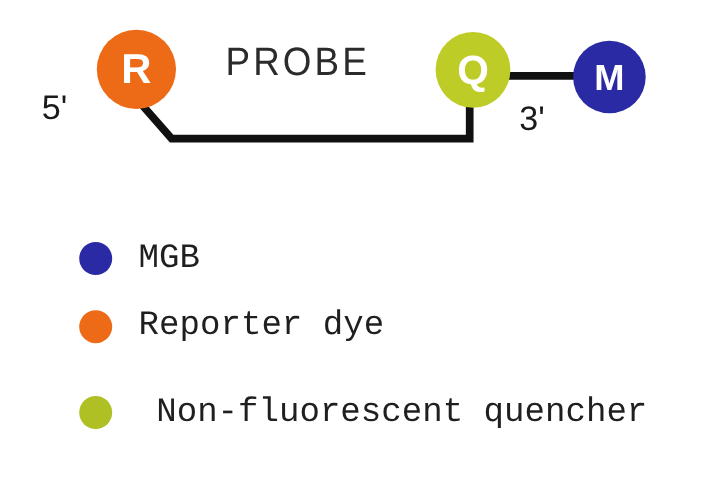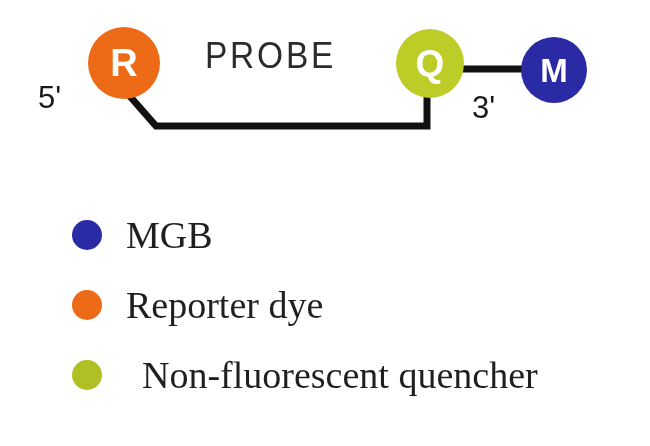--- a/index.html
+++ b/index.html
@@ -107,34 +107,34 @@
     height: 250px;
   }
   .legend-row {
     position: absolute;
     left: 72px;
     display: flex;
     align-items: center;
     height: 46px;
   }
   #legend-row-0 { top: 16px; }
-  #legend-row-1 { top: 86px; }
+  #legend-row-1 { top: 70px; align-items: flex-end; }
   #legend-row-2 { top: 156px; }
 
   .legend-swatch {
     width: 30px;
     height: 30px;
     border-radius: 50%;
     flex: 0 0 auto;
   }
   .legend-label {
     margin-left: 24px;
     color: #1f1f1f;
-    font-family: Liberation Serif, serif;
-    font-size: 38px;
+    font-family: Liberation Mono, monospace;
+    font-size: 31px;
     line-height: 1;
     white-space: nowrap;
   }
   #legend-row-2 .legend-label { margin-left: 40px; }
 </style>
 </head>
 <body>
 
 <div id="figure" style="background: rgb(255, 255, 255);">
 

